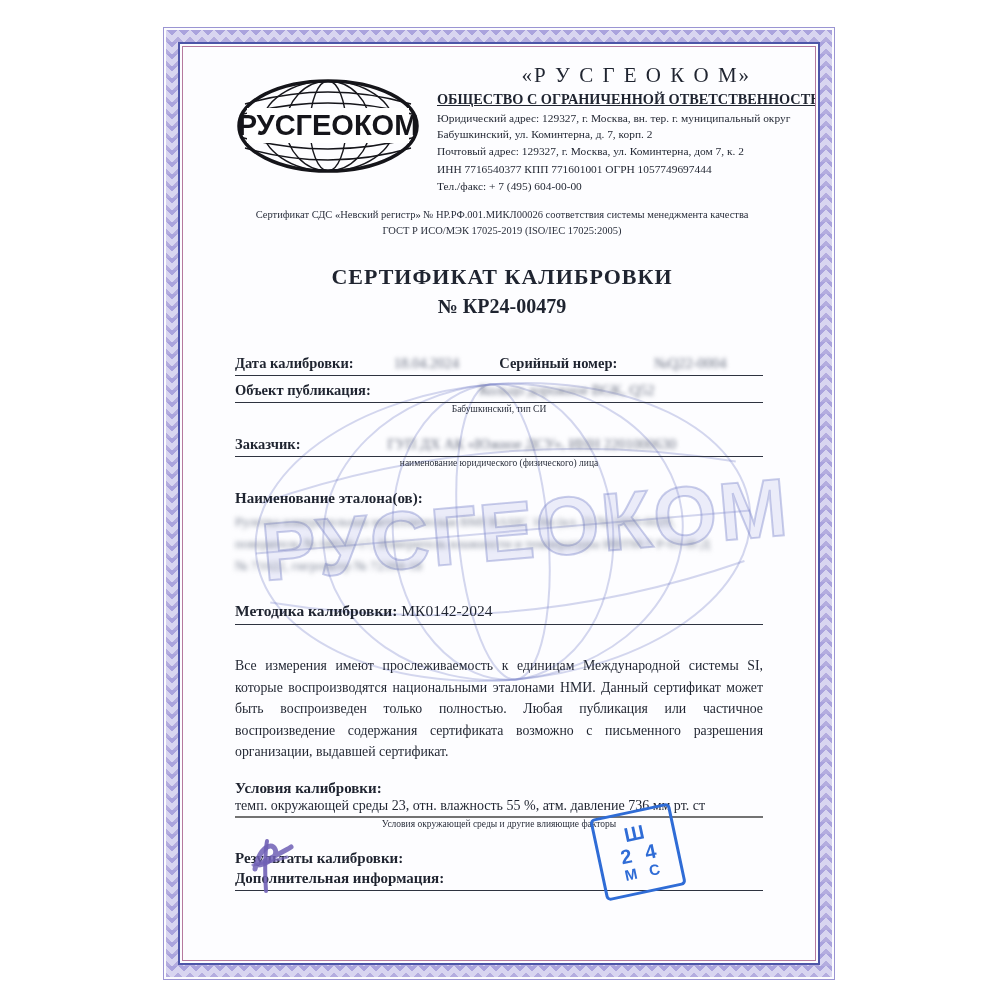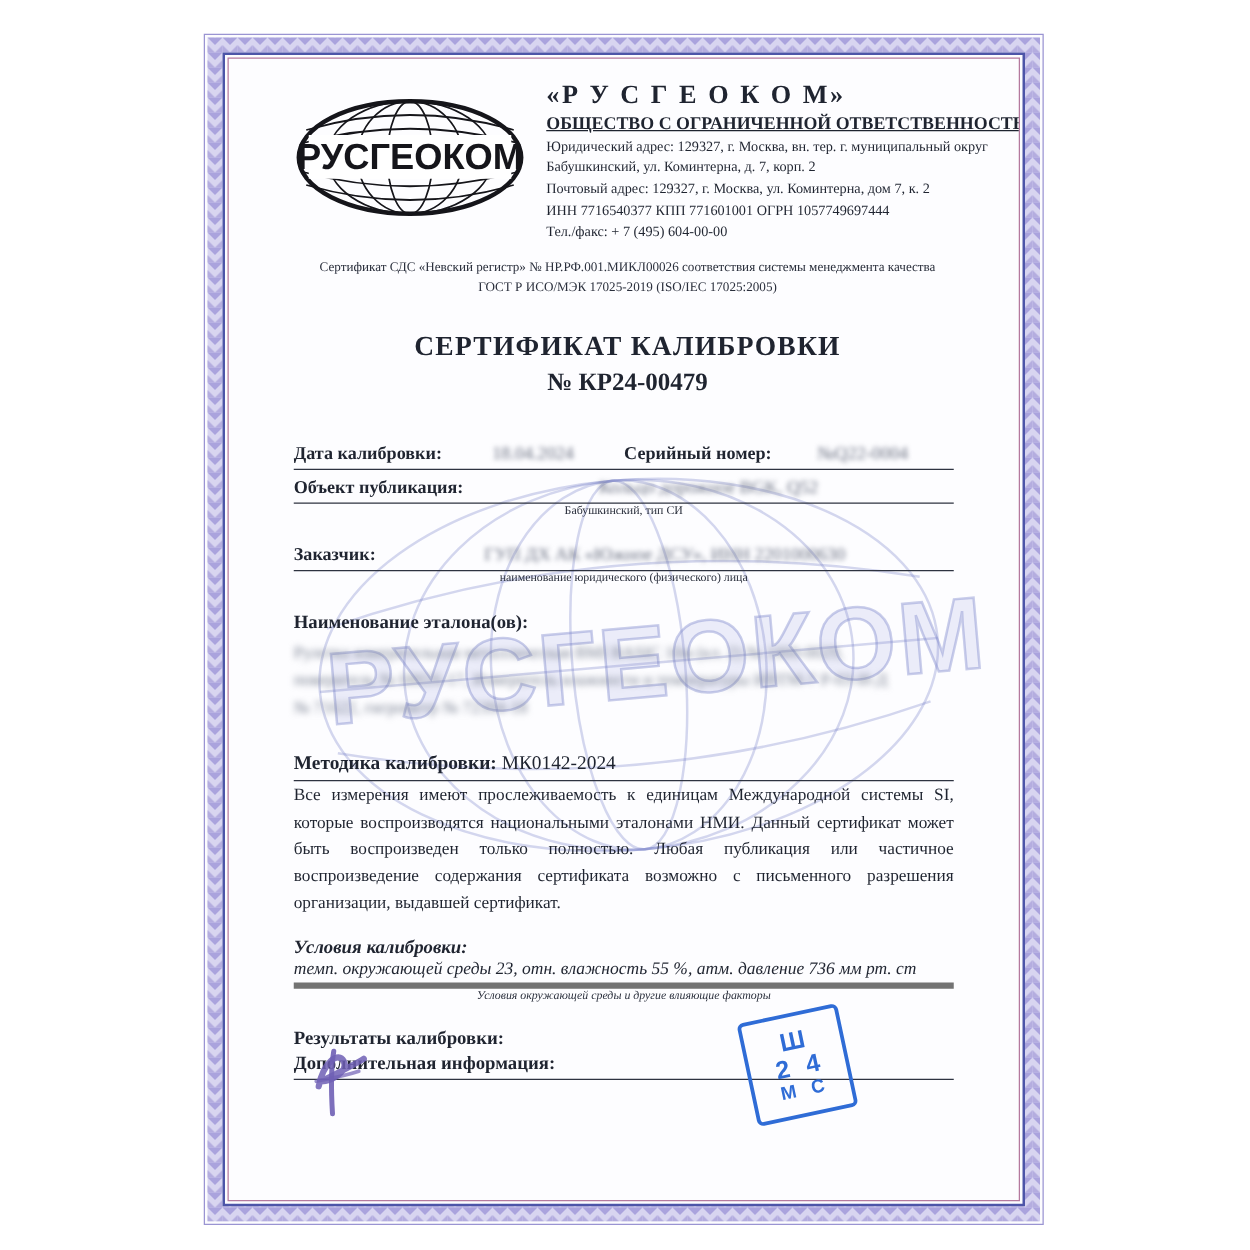--- a/index.html
+++ b/index.html
@@ -28,21 +28,21 @@
              font-size:82px; font-weight:bold; letter-spacing:2px;
              transform:rotate(-5deg);
              color:rgba(140,150,215,0.16);
              -webkit-text-stroke:2px rgba(115,125,200,0.38); }
 
   .content { position:relative; z-index:1; height:100%; padding:8px 46px 0 52px; }
 
   .header-row { display:flex; gap:16px; margin-top:4px; }
   .logo-box { flex:0 0 186px; display:flex; align-items:center; justify-content:center; }
   .header-text { flex:1; padding-top:4px; }
-  .company-title { font-size:21px; font-weight:bold; text-align:left; letter-spacing:2px; }
+  .company-title { font-size:21px; font-weight:normal; text-align:center; letter-spacing:2px; }
   .company-form  { font-size:14.3px; font-weight:bold; text-decoration:underline; margin-top:3px; white-space:nowrap; }
   .addr { font-size:11.4px; line-height:1.42; margin-top:2px; }
   .addr div { margin-top:1px; }
 
   .accred { text-align:center; font-size:10.5px; line-height:1.55; margin-top:13px; color:#2a2f3c; }
 
   .title-block { text-align:center; margin-top:25px; }
   .title-main  { font-size:22px; font-weight:bold; letter-spacing:1px; }
   .title-num   { font-size:20px; font-weight:bold; margin-top:5px; }
 
@@ -56,25 +56,25 @@
 
   .row2 { margin-top:6px; }
   .row3 { margin-top:22px; }
   .etalon { margin-top:22px; }
   .etalon-label { font-size:15px; font-weight:bold; }
   .etalon-lines { margin-top:4px; font-size:13.5px; line-height:1.6; text-align:justify; }
 
   .method-row { margin-top:26px; width:528px; border-bottom:1.5px solid #2e3340;
                 padding-bottom:4px; font-size:15.5px; }
   .method-row .flabel { font-size:15.5px; }
-  .paragraph { margin-top:0; width:528px; font-size:13.8px; line-height:1.56; text-align:justify; }
-
-  .cond { margin-top:17px; width:528px;font-style:italic; }
+  .paragraph { margin-top:30px; width:528px; font-size:13.8px; line-height:1.56; text-align:justify; }
+
+  .cond { margin-top:17px; width:528px; }
   .cond-label { font-size:15px; font-weight:bold; }
-  .cond-val { font-size:14px; border-bottom:5px solid #737373; padding-bottom:2px; margin-top:1px; }
+  .cond-val { font-size:14px; border-bottom:2px solid #737373; padding-bottom:2px; margin-top:1px; }
 
   .results { margin-top:21px; }
   .results-label { font-size:15px; font-weight:bold; }
   table { border-collapse:collapse; margin-top:3px; font-size:11px; }
   th,td { border:1px solid #3a3f4a; text-align:center; padding:3px 4px; font-weight:normal; }
   .col-name { width:222px; } .col-res { width:74px; } .col-note { width:70px; }
   td.cell-name { font-size:10px; }
 
   .footnote { margin-top:15px; width:528px; font-size:11.3px; line-height:1.5;
               border-bottom:1px solid #2e3340; padding-bottom:3px; }

